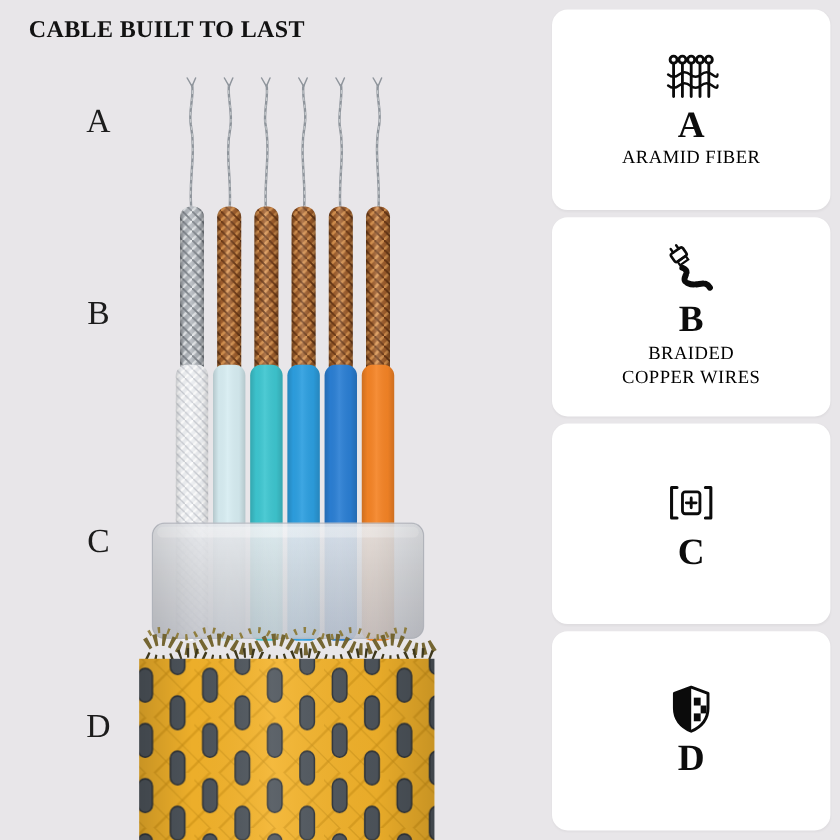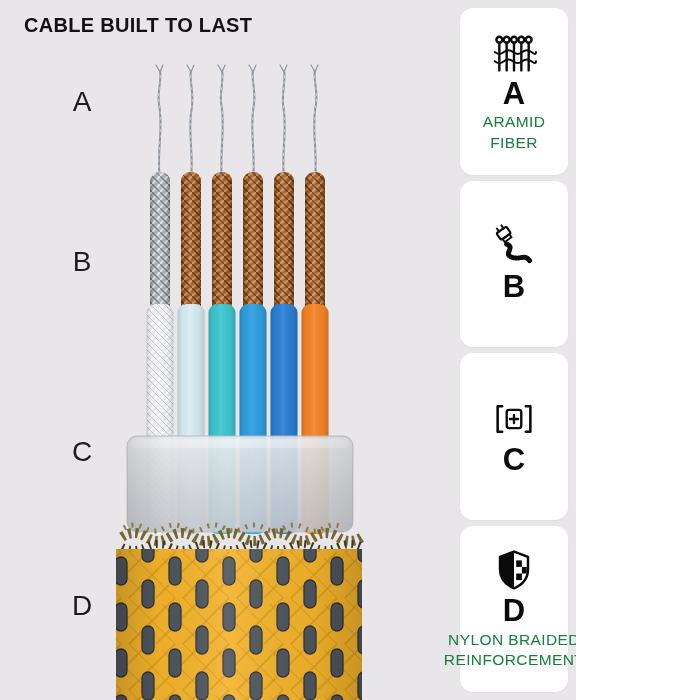--- a/index.html
+++ b/index.html
@@ -1,21 +1,21 @@
 <!DOCTYPE html>
 <html style="--bg: #e8e6e9; --card-bg: #ffffff; --text: #111111; --jacket-yellow: #f3b32b; --copper: #a15f2c; --silver: #b3b8be; --wire-white: #eef0f3; --wire-pale: #d7edf2; --wire-teal: #3ec6d0; --wire-blue: #2d9fe0; --wire-deepblue: #2b7fd4; --wire-orange: #f58426; --tpu-gray: #d8dade;"><head>
 <meta charset="utf-8">
 <style>
   html,body{margin:0;padding:0;}
   .page{
     position:relative;
-    width:576px;height:700px;
+    width:700px;height:700px;
     overflow:hidden;
     background:var(--bg,#e8e6e9);
-    font-family:Liberation Sans, sans-serif;
+    font-family:Liberation Serif, serif;
     color:var(--text,#111);
   }
   .title{
     position:absolute;top:14px;left:24px;
     font-size:20px;font-weight:800;letter-spacing:.3px;color:#121212;
   }
   .cable{position:absolute;left:0;top:0;width:460px;height:700px;}
   .section-label{
     position:absolute;font-size:28px;font-weight:500;color:#1c1c1c;width:40px;text-align:center;
   }
@@ -31,21 +31,21 @@
   .card{
     flex:1;background:var(--card-bg,#fff);border-radius:13px;
     display:flex;flex-direction:column;align-items:center;justify-content:center;
     gap:2px;padding:6px 10px;box-shadow:0 1px 2px rgba(0,0,0,.04);
   }
   .card-icon{height:46px;display:flex;align-items:center;justify-content:center;}
   .card-icon svg{display:block;}
   .card-letter{font-size:31px;font-weight:800;line-height:1.05;color:#0c0c0c;}
   .card-label{
     font-size:15.5px;font-weight:500;letter-spacing:.4px;line-height:1.3;
-    text-align:center;white-space:pre-line;color:#15803d;
+    text-align:center;white-space:pre-line;color:#000000;
   }
   .twist{fill:none;stroke:#c6cacd;stroke-width:1;stroke-dasharray:3 3;}
   .thinwire{fill:none;stroke:#8f959c;stroke-width:2;}
   .fray{fill:none;stroke:#8f959c;stroke-width:1.2;stroke-linecap:round;}
 </style>
 </head>
 <body>
 
 <div class="page">
 
@@ -187,20 +187,22 @@
         <svg width="46" height="44" viewBox="0 0 48 48" fill="none" stroke="#0b0b0b" stroke-linecap="round">
           <g transform="rotate(-35 12 10)">
             <rect x="6" y="6" width="13" height="9" rx="2" stroke-width="2.4"></rect>
             <path d="M9.5,6 V2 M15.5,6 V2" stroke-width="2.2"></path>
             <path d="M8,15 h9 v4 h-9 z" stroke-width="2"></path>
           </g>
           <path d="M16,22 C26,26 12,32 21,36 C30,40 36,32 41,40" stroke-width="5.5" stroke-dasharray="6 2.5"></path>
         </svg>
       </div>
       <div class="card-letter">B</div>
+      <div class="card-label">BRAIDED
+COPPER WIRES</div>
     </div>
 
     <div class="card">
       <div class="card-icon">
         <svg width="46" height="40" viewBox="0 0 48 44" fill="none" stroke="#0b0b0b" stroke-width="2.8" stroke-linecap="round" stroke-linejoin="round">
           <path d="M11,8 H6 V36 H11"></path>
           <path d="M37,8 h5 v28 h-5"></path>
           <rect x="16" y="12" width="16" height="20" rx="2.5" stroke-width="2.6"></rect>
           <path d="M24,17.5 v9 M19.5,22 h9" stroke-width="2.6"></path>
         </svg>
@@ -212,18 +214,16 @@
       <div class="card-icon">
         <svg width="42" height="46" viewBox="0 0 48 50" fill="none" stroke="#0b0b0b" stroke-width="2.8" stroke-linejoin="round">
           <path d="M24,4 L40,10 V24 C40,34.5 33,42 24,46 C15,42 8,34.5 8,24 V10 Z"></path>
           <path d="M24,4 L8,10 V24 C8,34.5 15,42 24,46 Z" fill="#0b0b0b" stroke="none"></path>
           <rect x="26.5" y="14" width="6.5" height="7.5" fill="#0b0b0b" stroke="none"></rect>
           <rect x="33" y="21.5" width="5.5" height="7.5" fill="#0b0b0b" stroke="none"></rect>
           <rect x="26.5" y="29" width="6.5" height="7.5" fill="#0b0b0b" stroke="none"></rect>
         </svg>
       </div>
       <div class="card-letter">D</div>
-      <div class="card-label">NYLON BRAIDED
-REINFORCEMENT</div>
     </div>
 
   </div>
 </div>
 
 </body></html>

